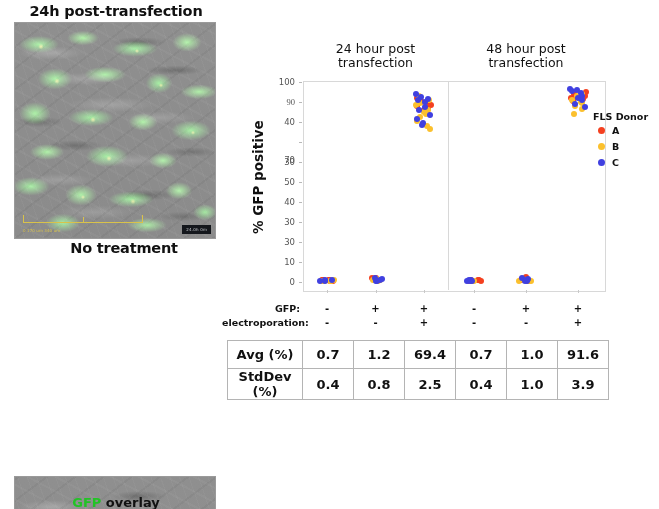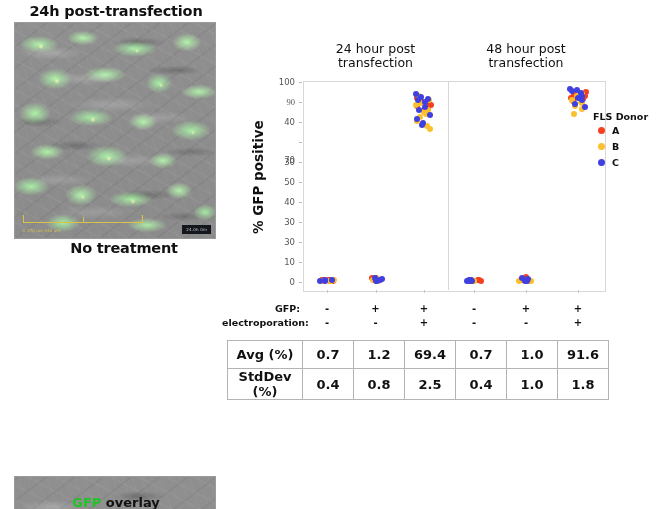--- a/index.html
+++ b/index.html
@@ -406,17 +406,17 @@
           <td class="val">1.0</td>
           <td class="val">91.6</td>
         </tr>
         <tr>
           <td class="rowhead">StdDev (%)</td>
           <td class="val">0.4</td>
           <td class="val">0.8</td>
           <td class="val">2.5</td>
           <td class="val">0.4</td>
           <td class="val">1.0</td>
-          <td class="val">1.8</td>
+          <td class="val">3.9</td>
         </tr>
       </tbody>
   </table>
 </div>
 
 </body></html>

